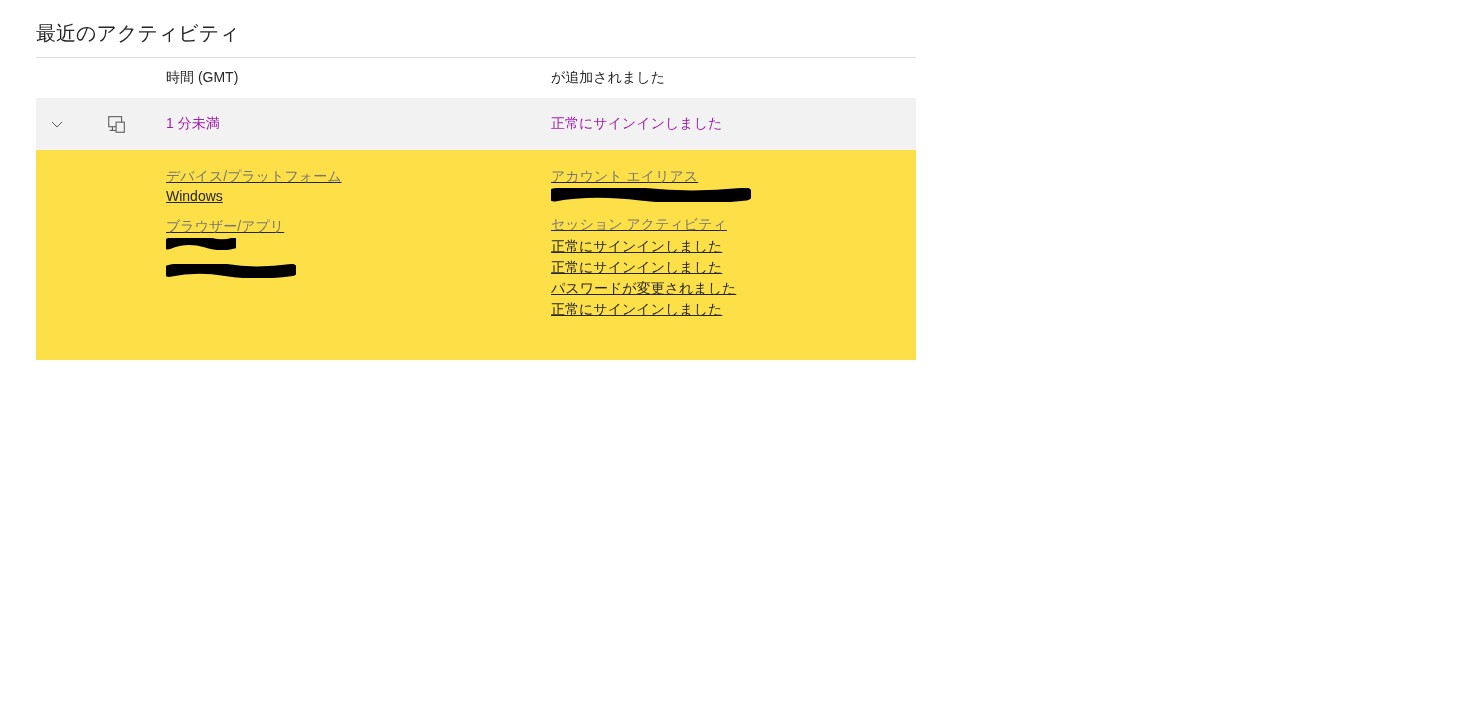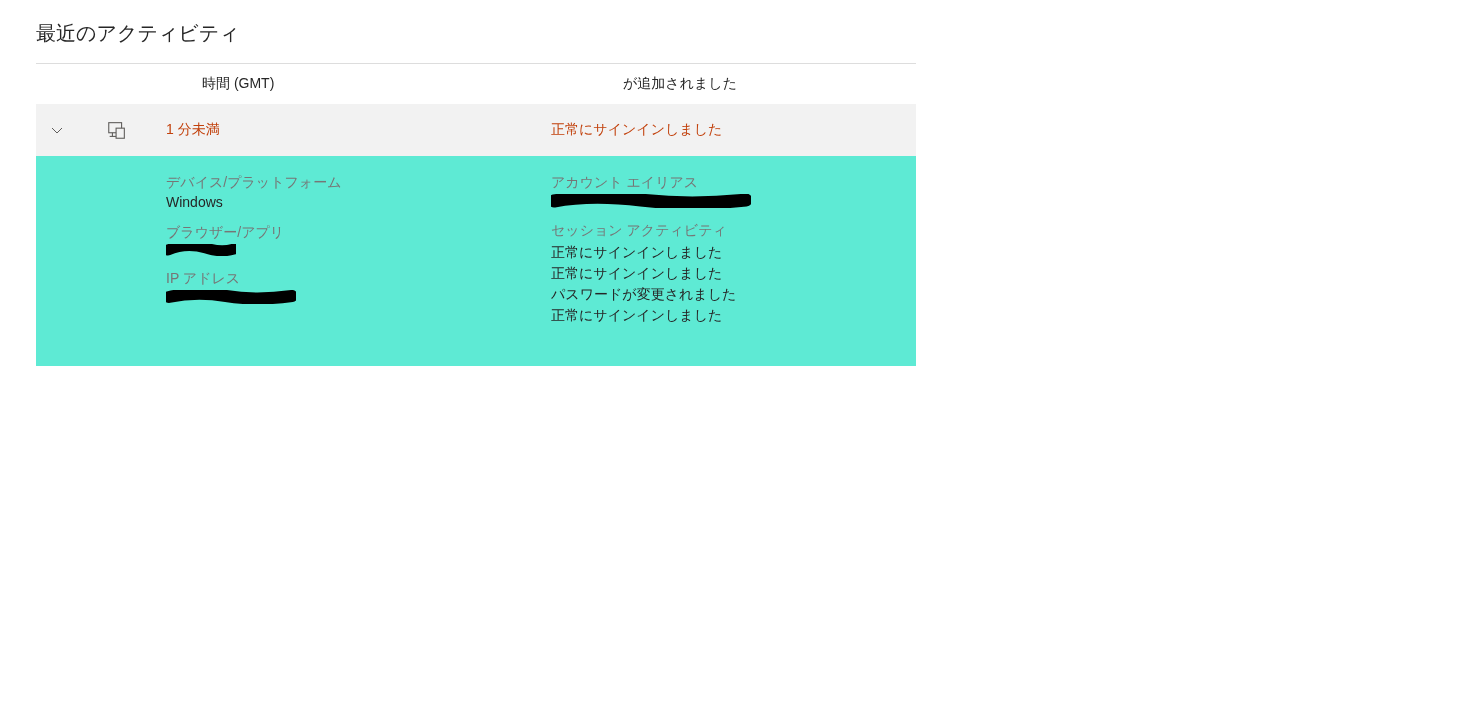--- a/index.html
+++ b/index.html
@@ -13,50 +13,51 @@
     }
     .panel {
       width: 880px;
       margin-left: 36px;
       margin-top: 20px;
     }
     .section-title {
       font-size: 20px;
       font-weight: 400;
       color: #262626;
-      padding-bottom: 16px;
+      padding-bottom: 10px;
       border-bottom: 1px solid #ddd;
     }
     .header-row {
       display: flex;
       align-items: center;
       height: 40px;
       padding-left: 130px;
     }
     .header-row .col-time { width: 385px; }
     .header-row .col-session { flex: 1; }
-    .header-label { color: #262626; font-size: 14px; margin-left: 36px; }
+    .header-label { color: #262626; font-size: 14px; }
 
     .summary-row {
       display: flex;
       align-items: center;
       height: 52px;
       background: #f2f2f2;
       cursor: pointer;
     }
     .chev-cell { width: 42px; display:flex; align-items:center; justify-content:center; }
     .icon-cell { width: 88px; display:flex; align-items:center; justify-content:flex-start; padding-left: 28px;}
     .icon-cell svg, .chev-cell svg { display:block; }
     .col-time { width: 385px; }
     .col-session { flex: 1; }
-    .link-text { color: #c2410c; font-size: 14px; }
+    .link-text { color: #a21caf; font-size: 14px; }
 
     .detail-block {
-      background: #5eead4;
+      background: #fde047;
       padding: 18px 20px 26px 130px;
+      text-decoration: underline;
     }
     .detail-grid { display:flex; }
     .detail-col { }
     .detail-col.left { width: 385px; }
     .detail-col.right { flex:1; }
     .group { margin-bottom: 14px; }
     .group-label { color: #767676; font-size: 14px; margin-bottom: 2px; }
     .group-value { color: #262626; font-size: 14px; }
     .activity-list .group-value { line-height: 1.5; }
     .redacted {
@@ -104,21 +105,20 @@
         </div>
         <div class="group">
           <div class="group-label">ブラウザー/アプリ</div>
           <div class="group-value redacted">
             <svg width="70" height="12" viewBox="0 0 70 12">
                 <path d="M2 6 Q 20 -2 40 4 Q 55 9 68 5" stroke="#000" stroke-width="11" fill="none" stroke-linecap="round"></path>
               </svg>
           </div>
         </div>
         <div class="group">
-          <div class="group-label">IP アドレス</div>
           <div class="group-value redacted">
             <svg width="130" height="14" viewBox="0 0 130 14">
                 <path d="M3 7 Q 30 1 60 6 Q 90 11 126 6" stroke="#000" stroke-width="12" fill="none" stroke-linecap="round"></path>
               </svg>
           </div>
         </div>
       </div>
       <div class="detail-col right">
         <div class="group">
           <div class="group-label">アカウント エイリアス</div>

